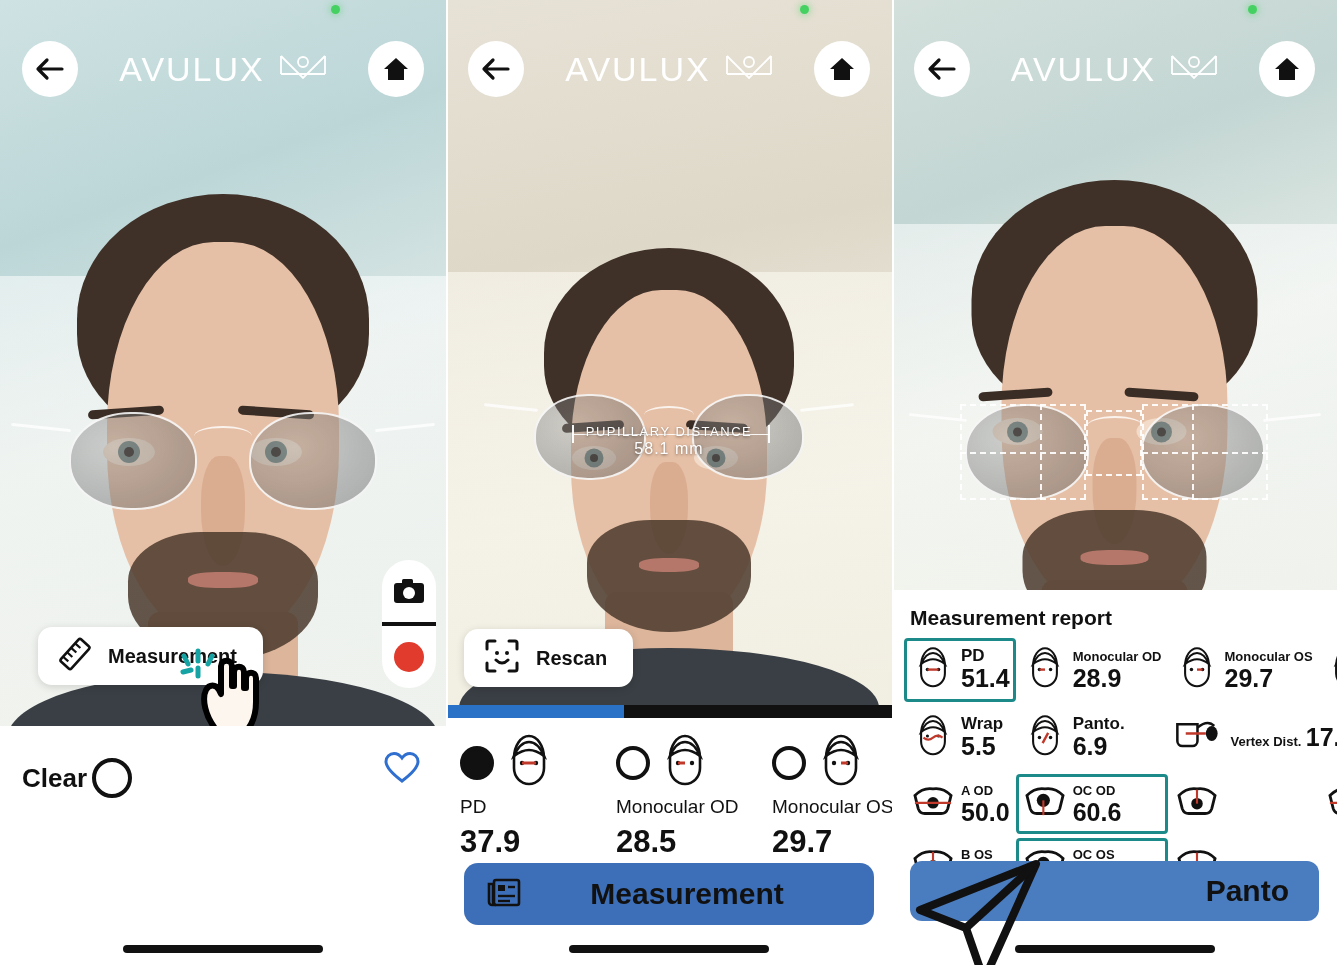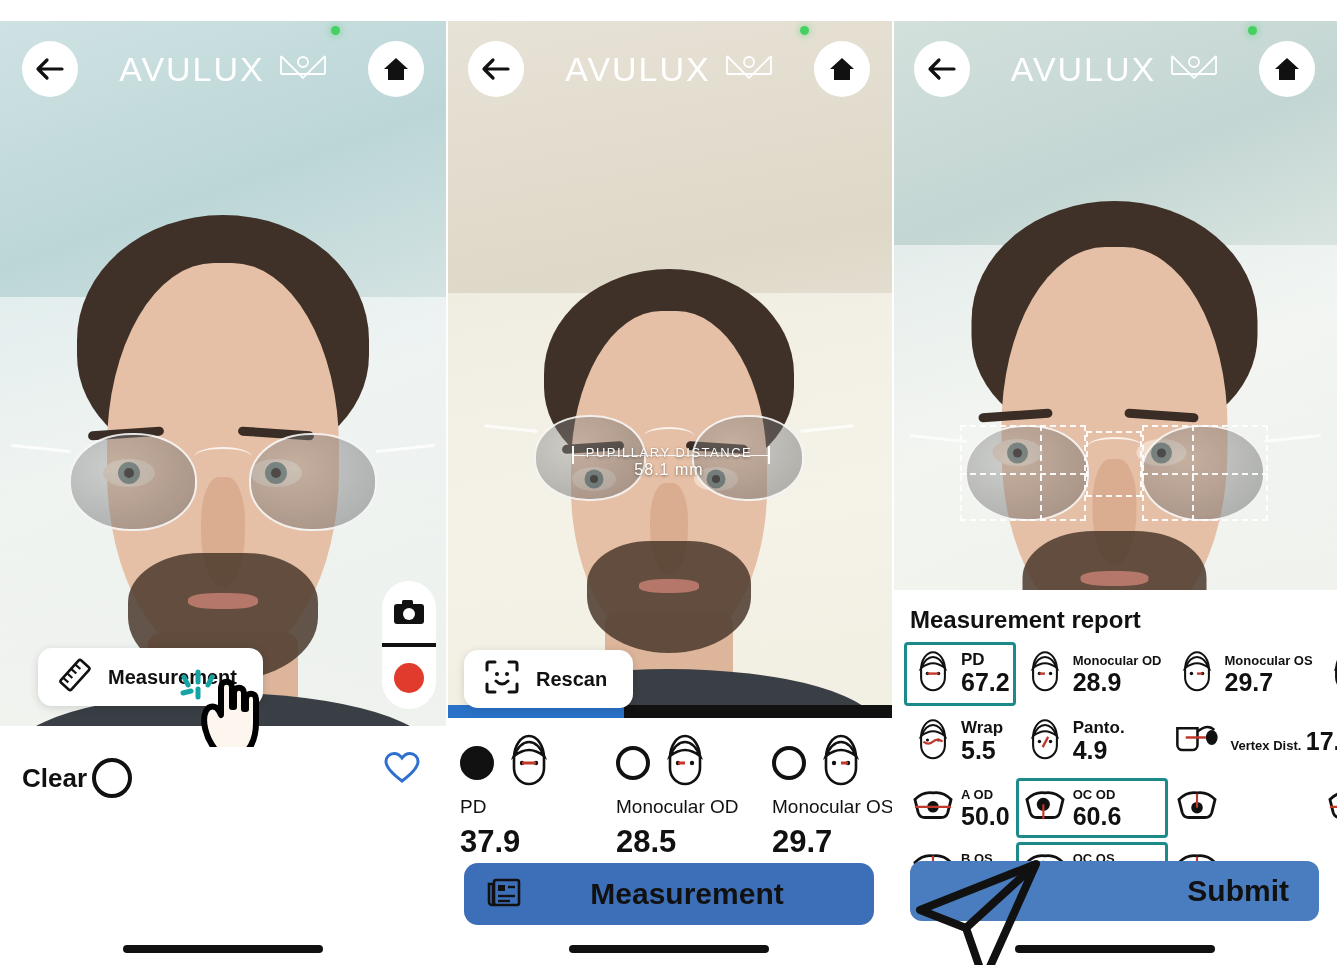--- a/index.html
+++ b/index.html
@@ -7,21 +7,21 @@
     width: 1337px; height: 965px;
     font-family: "Liberation Sans", sans-serif;
     background: #ffffff;
     overflow: hidden;
   }
   .app { display: flex; width: 1337px; height: 965px; }
   .panel { position: relative; width: 446px; height: 965px; overflow: hidden; background:#fff; }
   .panel.p3 { width: 445px; }
 
   
-  .cam { position: relative; width: 100%; overflow: hidden; margin-top: 21px; }
+  .cam { position: relative; width: 100%; overflow: hidden; }
   .cam.p1 { height: 726px; background: linear-gradient(160deg,#cfe2e3 0%,#bcd6d7 28%,#d9e6e4 55%,#c7dcdd 100%); }
   .cam.p2 { height: 717px; background: linear-gradient(170deg,#e7e2d6 0%,#ded8c8 35%,#efece3 70%,#e3ded1 100%); }
   .cam.p3 { height: 590px; background: linear-gradient(160deg,#d3e0dc 0%,#c3d6d3 30%,#e2eae5 60%,#cddedb 100%); }
 
   .cam .wallpane {
     position:absolute; left:0; right:0; bottom:0; height:62%;
     background: linear-gradient(180deg, rgba(255,255,255,.55), rgba(246,246,240,.85));
   }
   .cam.p2 .wallpane { background: linear-gradient(180deg, rgba(252,250,242,.6), rgba(243,240,228,.9)); }
 
@@ -124,21 +124,21 @@
   .radio { width:34px; height:34px; border-radius:50%; border:4px solid #111; flex:0 0 auto; cursor:pointer; }
   .radio.sel { background:#111; }
   .mcell .nm { font-size:19px; color:#111; margin-top:4px; white-space:nowrap; }
   .mcell .vl { font-size:31px; font-weight:700; color:#111; margin-top:6px; }
   .btn2 { position:absolute; left:18px; right:18px; bottom:40px; height:62px;
      background:#3d6fb8; border-radius:14px; display:flex; align-items:center; cursor:pointer; padding:0 22px; }
   .btn2 .t { flex:1; text-align:center; font-size:30px; font-weight:800; color:#111; }
 
   
   .p3body { position:absolute; left:0; right:0; top:590px; bottom:0; background:#fff; padding:10px 12px 0 12px; }
-  .rpt-title { font-size:24px; font-weight:700; color:#111; margin:6px 0 8px 6px; }
+  .rpt-title { font-size:21px; font-weight:700; color:#111; margin:6px 0 8px 6px; }
   .grid { display:grid; grid-template-columns: repeat(4, 1fr); row-gap:4px; }
   .gcell { display:flex; align-items:center; gap:5px; padding:4px 3px; border:3px solid transparent; border-radius:4px; }
   .gcell.hl { border-color:#1d8a8a; }
   .gcell .txt .nm { font-size:13px; font-weight:700; color:#111; line-height:1.05; white-space:nowrap; }
   .gcell .txt .nm.big { font-size:17px; }
   .gcell .txt .vl { font-size:25px; font-weight:700; color:#111; line-height:1.1; }
   .btn3 { position:absolute; left:18px; right:18px; bottom:44px; height:60px;
      background:#4a7cc0; border-radius:12px; display:flex; align-items:center;
      justify-content:flex-end; padding-right:30px; cursor:pointer; }
   .btn3 .t { font-size:30px; font-weight:800; color:#111; }
@@ -483,21 +483,21 @@
             <svg width="46" height="46" viewBox="0 0 58 58" aria-hidden="true">
               <path d="M14 26 a15 22 0 0 1 30 0 v10 a15 16 0 0 1 -30 0 Z" fill="#fff" stroke="#111" stroke-width="2.6"></path>
               <path d="M14 24 q6 -14 15 -14 q9 0 15 14 q-8 -6 -15 -6 q-7 0 -15 6 Z" fill="#fff" stroke="#111" stroke-width="2.6"></path>
               <circle cx="22" cy="31" r="2.2" fill="#111"></circle>
                 <circle cx="36" cy="31" r="2.2" fill="#111"></circle>
               <line x1="22" y1="31" x2="36" y2="31" stroke="#c0392b" stroke-width="3"></line>
             </svg>
           </span>
           <span class="txt">
             <span class="nm big">PD</span>
-            <span class="vl">67.2</span>
+            <span class="vl">51.4</span>
           </span>
         </div>
         <div class="gcell">
           <span>
             <svg width="46" height="46" viewBox="0 0 58 58" aria-hidden="true">
               <path d="M14 26 a15 22 0 0 1 30 0 v10 a15 16 0 0 1 -30 0 Z" fill="#fff" stroke="#111" stroke-width="2.6"></path>
               <path d="M14 24 q6 -14 15 -14 q9 0 15 14 q-8 -6 -15 -6 q-7 0 -15 6 Z" fill="#fff" stroke="#111" stroke-width="2.6"></path>
               <circle cx="22" cy="31" r="2.2" fill="#111"></circle>
                 <circle cx="36" cy="31" r="2.2" fill="#111"></circle>
               <line x1="22" y1="31" x2="29" y2="31" stroke="#c0392b" stroke-width="3"></line>
@@ -558,21 +558,21 @@
             <svg width="46" height="46" viewBox="0 0 58 58" aria-hidden="true">
               <path d="M14 26 a15 22 0 0 1 30 0 v10 a15 16 0 0 1 -30 0 Z" fill="#fff" stroke="#111" stroke-width="2.6"></path>
               <path d="M14 24 q6 -14 15 -14 q9 0 15 14 q-8 -6 -15 -6 q-7 0 -15 6 Z" fill="#fff" stroke="#111" stroke-width="2.6"></path>
               <circle cx="22" cy="31" r="2.2" fill="#111"></circle>
                 <circle cx="36" cy="31" r="2.2" fill="#111"></circle>
               <line x1="26" y1="38" x2="33" y2="25" stroke="#c0392b" stroke-width="3"></line>
             </svg>
           </span>
           <span class="txt">
             <span class="nm big">Panto.</span>
-            <span class="vl">4.9</span>
+            <span class="vl">6.9</span>
           </span>
         </div>
         <div class="gcell" style="grid-column: span 2;">
           <span>
             <svg width="52" height="44" viewBox="0 0 62 44" aria-hidden="true">
               <path d="M4 8 h24 v20 a6 6 0 0 1 -6 6 h-12 a6 6 0 0 1 -6 -6 Z" fill="none" stroke="#111" stroke-width="3"></path>
               <path d="M28 12 q12 -10 20 -2" fill="none" stroke="#111" stroke-width="3"></path>
               <ellipse cx="45" cy="19" rx="7" ry="9" fill="#111"></ellipse>
               <line x1="14" y1="19" x2="38" y2="19" stroke="#c0392b" stroke-width="3"></line>
             </svg>
@@ -665,21 +665,21 @@
               <path d="M6 14 q10 -10 22 -8 q12 -2 22 8 l-4 16 q-2 6 -8 6 h-20 q-6 0 -8 -6 Z" fill="none" stroke="#111" stroke-width="3.4"></path>
               <circle cx="28" cy="24" r="7" fill="#111"></circle>
               <line x1="28" y1="7" x2="28" y2="24" stroke="#c0392b" stroke-width="2.6"></line>
             </svg>
           </span>
 
         </div>
       </div>
 
       <div class="btn3">
-        <span class="t">Submit</span>
+        <span class="t">Panto</span>
       </div>
       <div class="homebar"></div>
     </div>
 
     <div class="handcur" style="left:6px; top:-6px; position:absolute;">
       <svg width="150" height="130" viewBox="0 0 150 130" aria-hidden="true" style="position:absolute; left:10px; top:862px;">
         <path d="M128 8 L12 54 L58 72 L76 124 Z" fill="none" stroke="#111" stroke-width="8" stroke-linejoin="round"></path>
         <path d="M128 8 L58 72" fill="none" stroke="#111" stroke-width="8" stroke-linejoin="round"></path>
       </svg>
     </div>

